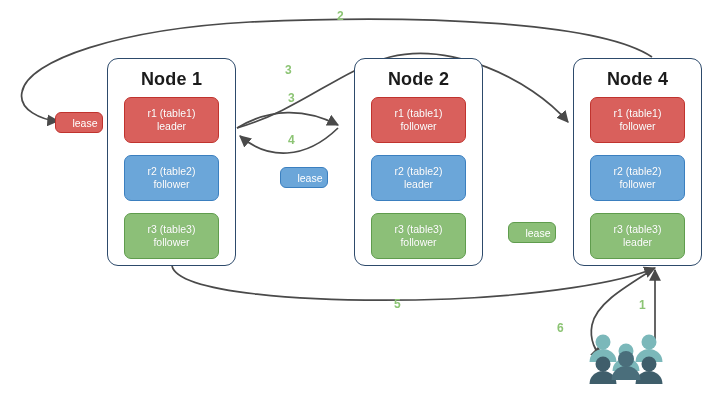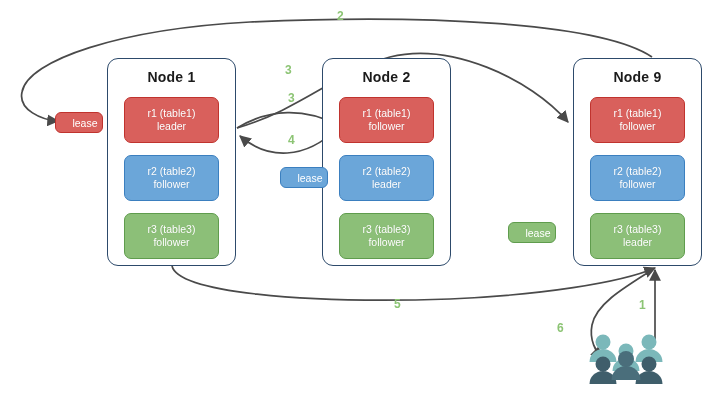--- a/index.html
+++ b/index.html
@@ -3,21 +3,21 @@
 <meta charset="utf-8">
 <style>
   html,body{margin:0;padding:0;background:#ffffff;}
   body{width:704px;height:405px;overflow:hidden;font-family:"Liberation Sans",sans-serif;}
   #stage{position:relative;width:704px;height:405px;background:#fff;}
   #edges{position:absolute;left:0;top:0;width:704px;height:405px;pointer-events:none;}
 
   .node{position:absolute;border:1.6px solid #2d4a6b;border-radius:11px;background:#fff;
         box-sizing:border-box;}
   .node-title{position:absolute;left:0;right:0;top:10px;text-align:center;
-        font-size:14px;font-weight:bold;color:#1b1b1b;letter-spacing:.2px;}
+        font-size:18px;font-weight:bold;color:#1b1b1b;letter-spacing:.2px;}
   .rep{position:absolute;left:16px;right:16px;height:46px;border-radius:7px;
         box-sizing:border-box;display:flex;flex-direction:column;align-items:center;
         justify-content:center;color:#ffffff;font-size:10.5px;line-height:13px;
         text-shadow:0 0 1px rgba(0,0,0,.12);}
   .rep span{display:block;}
   .rep.r1{background:#d9605c;border:1.4px solid #c0332e;top:38px;}
   .rep.r2{background:#6ba6d9;border:1.4px solid #3b7fbf;top:96px;}
   .rep.r3{background:#8cbf78;border:1.4px solid #5f9c4d;top:154px;}
 
   .lease{position:absolute;border-radius:6px;box-sizing:border-box;display:flex;
@@ -69,38 +69,38 @@
     <div class="rep r2">
       <span>r2 (table2)</span>
       <span>follower</span>
     </div>
     <div class="rep r3">
       <span>r3 (table3)</span>
       <span>follower</span>
     </div>
   </div>
 
-  <div class="node" style="left:322px;top:58px;width:129px;height:208px;">
+  <div class="node" style="left:354px;top:58px;width:129px;height:208px;">
     <div class="node-title">Node 2</div>
     <div class="rep r1">
       <span>r1 (table1)</span>
       <span>follower</span>
     </div>
     <div class="rep r2">
       <span>r2 (table2)</span>
       <span>leader</span>
     </div>
     <div class="rep r3">
       <span>r3 (table3)</span>
       <span>follower</span>
     </div>
   </div>
 
   <div class="node" style="left:573px;top:58px;width:129px;height:208px;">
-    <div class="node-title">Node 9</div>
+    <div class="node-title">Node 4</div>
     <div class="rep r1">
       <span>r1 (table1)</span>
       <span>follower</span>
     </div>
     <div class="rep r2">
       <span>r2 (table2)</span>
       <span>follower</span>
     </div>
     <div class="rep r3">
       <span>r3 (table3)</span>

